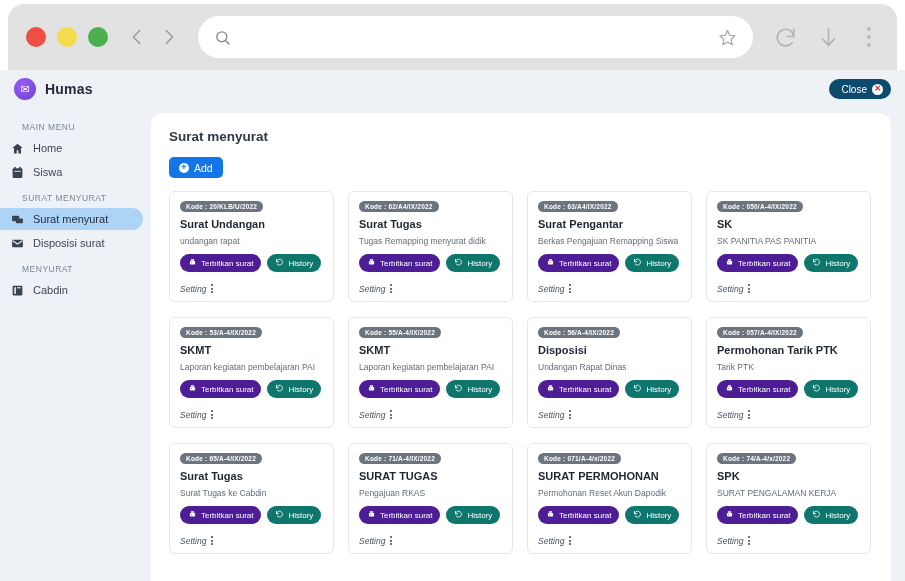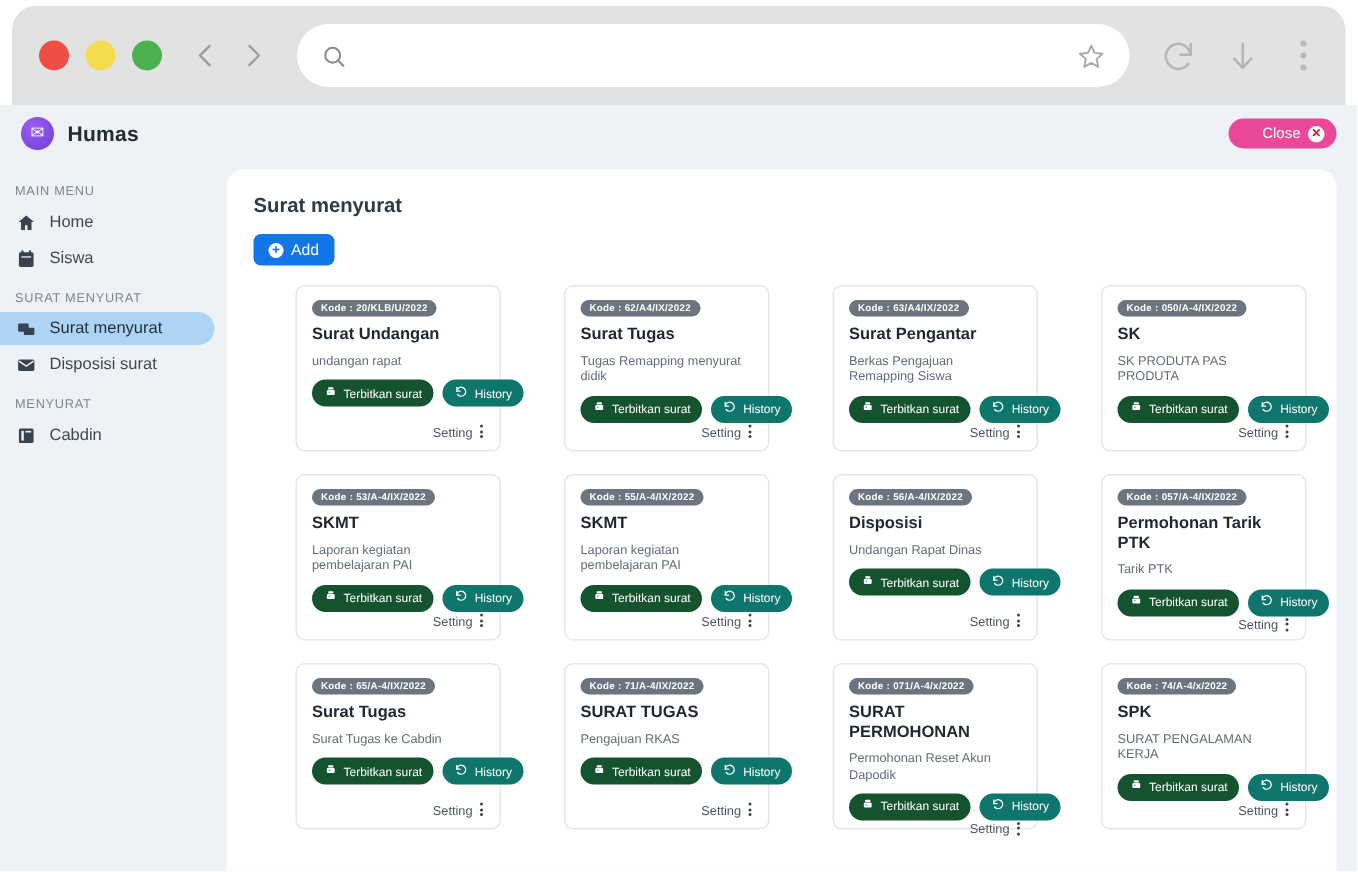--- a/index.html
+++ b/index.html
@@ -86,26 +86,26 @@
   .brand-logo {
     width: 22px; height: 22px; border-radius: 50%;
     background: radial-gradient(circle at 35% 30%, #9b5cf0, #6c3fd6);
     display: flex; align-items: center; justify-content: center;
     color: #ffffff; font-size: 11px; line-height: 1;
   }
   .brand-name { font-size: 14px; font-weight: bold; color: #222b38; letter-spacing: .2px; }
 
   .close-btn {
     margin-left: auto;
-    background: #ec4899;
+    background: #0c4a6e;
     color: #ffffff;
     border: none;
     border-radius: 12px;
     height: 20px;
-    padding: 0 8px 0 22px;
+    padding: 0 8px 0 12px;
     display: flex; align-items: center; gap: 5px;
     font-size: 10px;
     font-family: "Liberation Sans", sans-serif;
     cursor: pointer;
   }
   .close-x {
     width: 11px; height: 11px; border-radius: 50%;
     background: #ffffff; color: #d81f2a;
     font-size: 8px; font-weight: bold;
     display: flex; align-items: center; justify-content: center;
@@ -117,21 +117,21 @@
     position: absolute;
     left: 0; top: 38px;
     width: 143px;
     height: 473px;
     padding-top: 6px;
   }
   .side-group-label {
     font-size: 8.5px;
     color: #7b8794;
     letter-spacing: .5px;
-    padding: 8px 0 5px 10px;
+    padding: 8px 0 5px 22px;
   }
   .side-item {
     display: flex;
     align-items: center;
     gap: 9px;
     height: 22px;
     padding-left: 11px;
     margin-bottom: 2px;
     font-size: 11px;
     color: #3e4855;
@@ -183,21 +183,20 @@
     gap: 15px 14px;
   }
   .card {
     background: #ffffff;
     border: 1px solid #e4e7ec;
     border-radius: 6px;
     padding: 9px 10px 7px 10px;
     height: 111px;
     display: flex;
     flex-direction: column;
-    margin-left: 28px;
   }
   .kode {
     display: inline-block;
     align-self: flex-start;
     background: #6c7480;
     color: #ffffff;
     font-size: 6.5px;
     font-weight: bold;
     border-radius: 8px;
     padding: 2px 6px;
@@ -214,23 +213,23 @@
     border: none;
     border-radius: 10px;
     height: 18px;
     padding: 0 8px;
     font-size: 8px;
     color: #ffffff;
     font-family: "Liberation Sans", sans-serif;
     cursor: pointer;
     white-space: nowrap;
   }
-  .btn-pub { background: #14532d; }
+  .btn-pub { background: #4c1d95; }
   .btn-hist { background: #0f766e; }
-  .card-foot { margin-top: auto; display: flex; align-items: center; justify-content: flex-end; gap: 4px; }
+  .card-foot { margin-top: auto; display: flex; align-items: center; gap: 4px; font-style: italic; }
   .setting-txt { font-size: 8.5px; color: #4a5462; cursor: pointer; }
   .vdots { display: flex; flex-direction: column; gap: 1.5px; cursor: pointer; padding: 1px; }
   .vdots i { width: 2px; height: 2px; background: #39434f; border-radius: 50%; display: block; }
 </style>
 </head>
 <body>
 
 <div id="app">
 
   <div class="chrome">
@@ -436,21 +435,21 @@
               <span class="vdots">
                 <i></i>
                 <i></i>
                 <i></i>
               </span>
             </div>
           </div>
           <div class="card">
             <span class="kode">Kode : 050/A-4/IX/2022</span>
             <div class="card-title">SK</div>
-            <div class="card-sub">SK PRODUTA PAS PRODUTA</div>
+            <div class="card-sub">SK PANITIA PAS PANITIA</div>
             <div class="card-actions">
               <button class="btn-pub">
                 <span><svg width="9" height="9" viewBox="0 0 24 24" fill="#fff">
                     <rect x="5" y="8" width="14" height="9" rx="2"></rect>
                     <rect x="7.5" y="3" width="9" height="4" rx="1"></rect>
                     <circle cx="9.5" cy="12" r="1.4" fill="#1f8ef1"></circle>
                   </svg></span>
                 <span>Terbitkan surat</span>
               </button>
               <button class="btn-hist">

